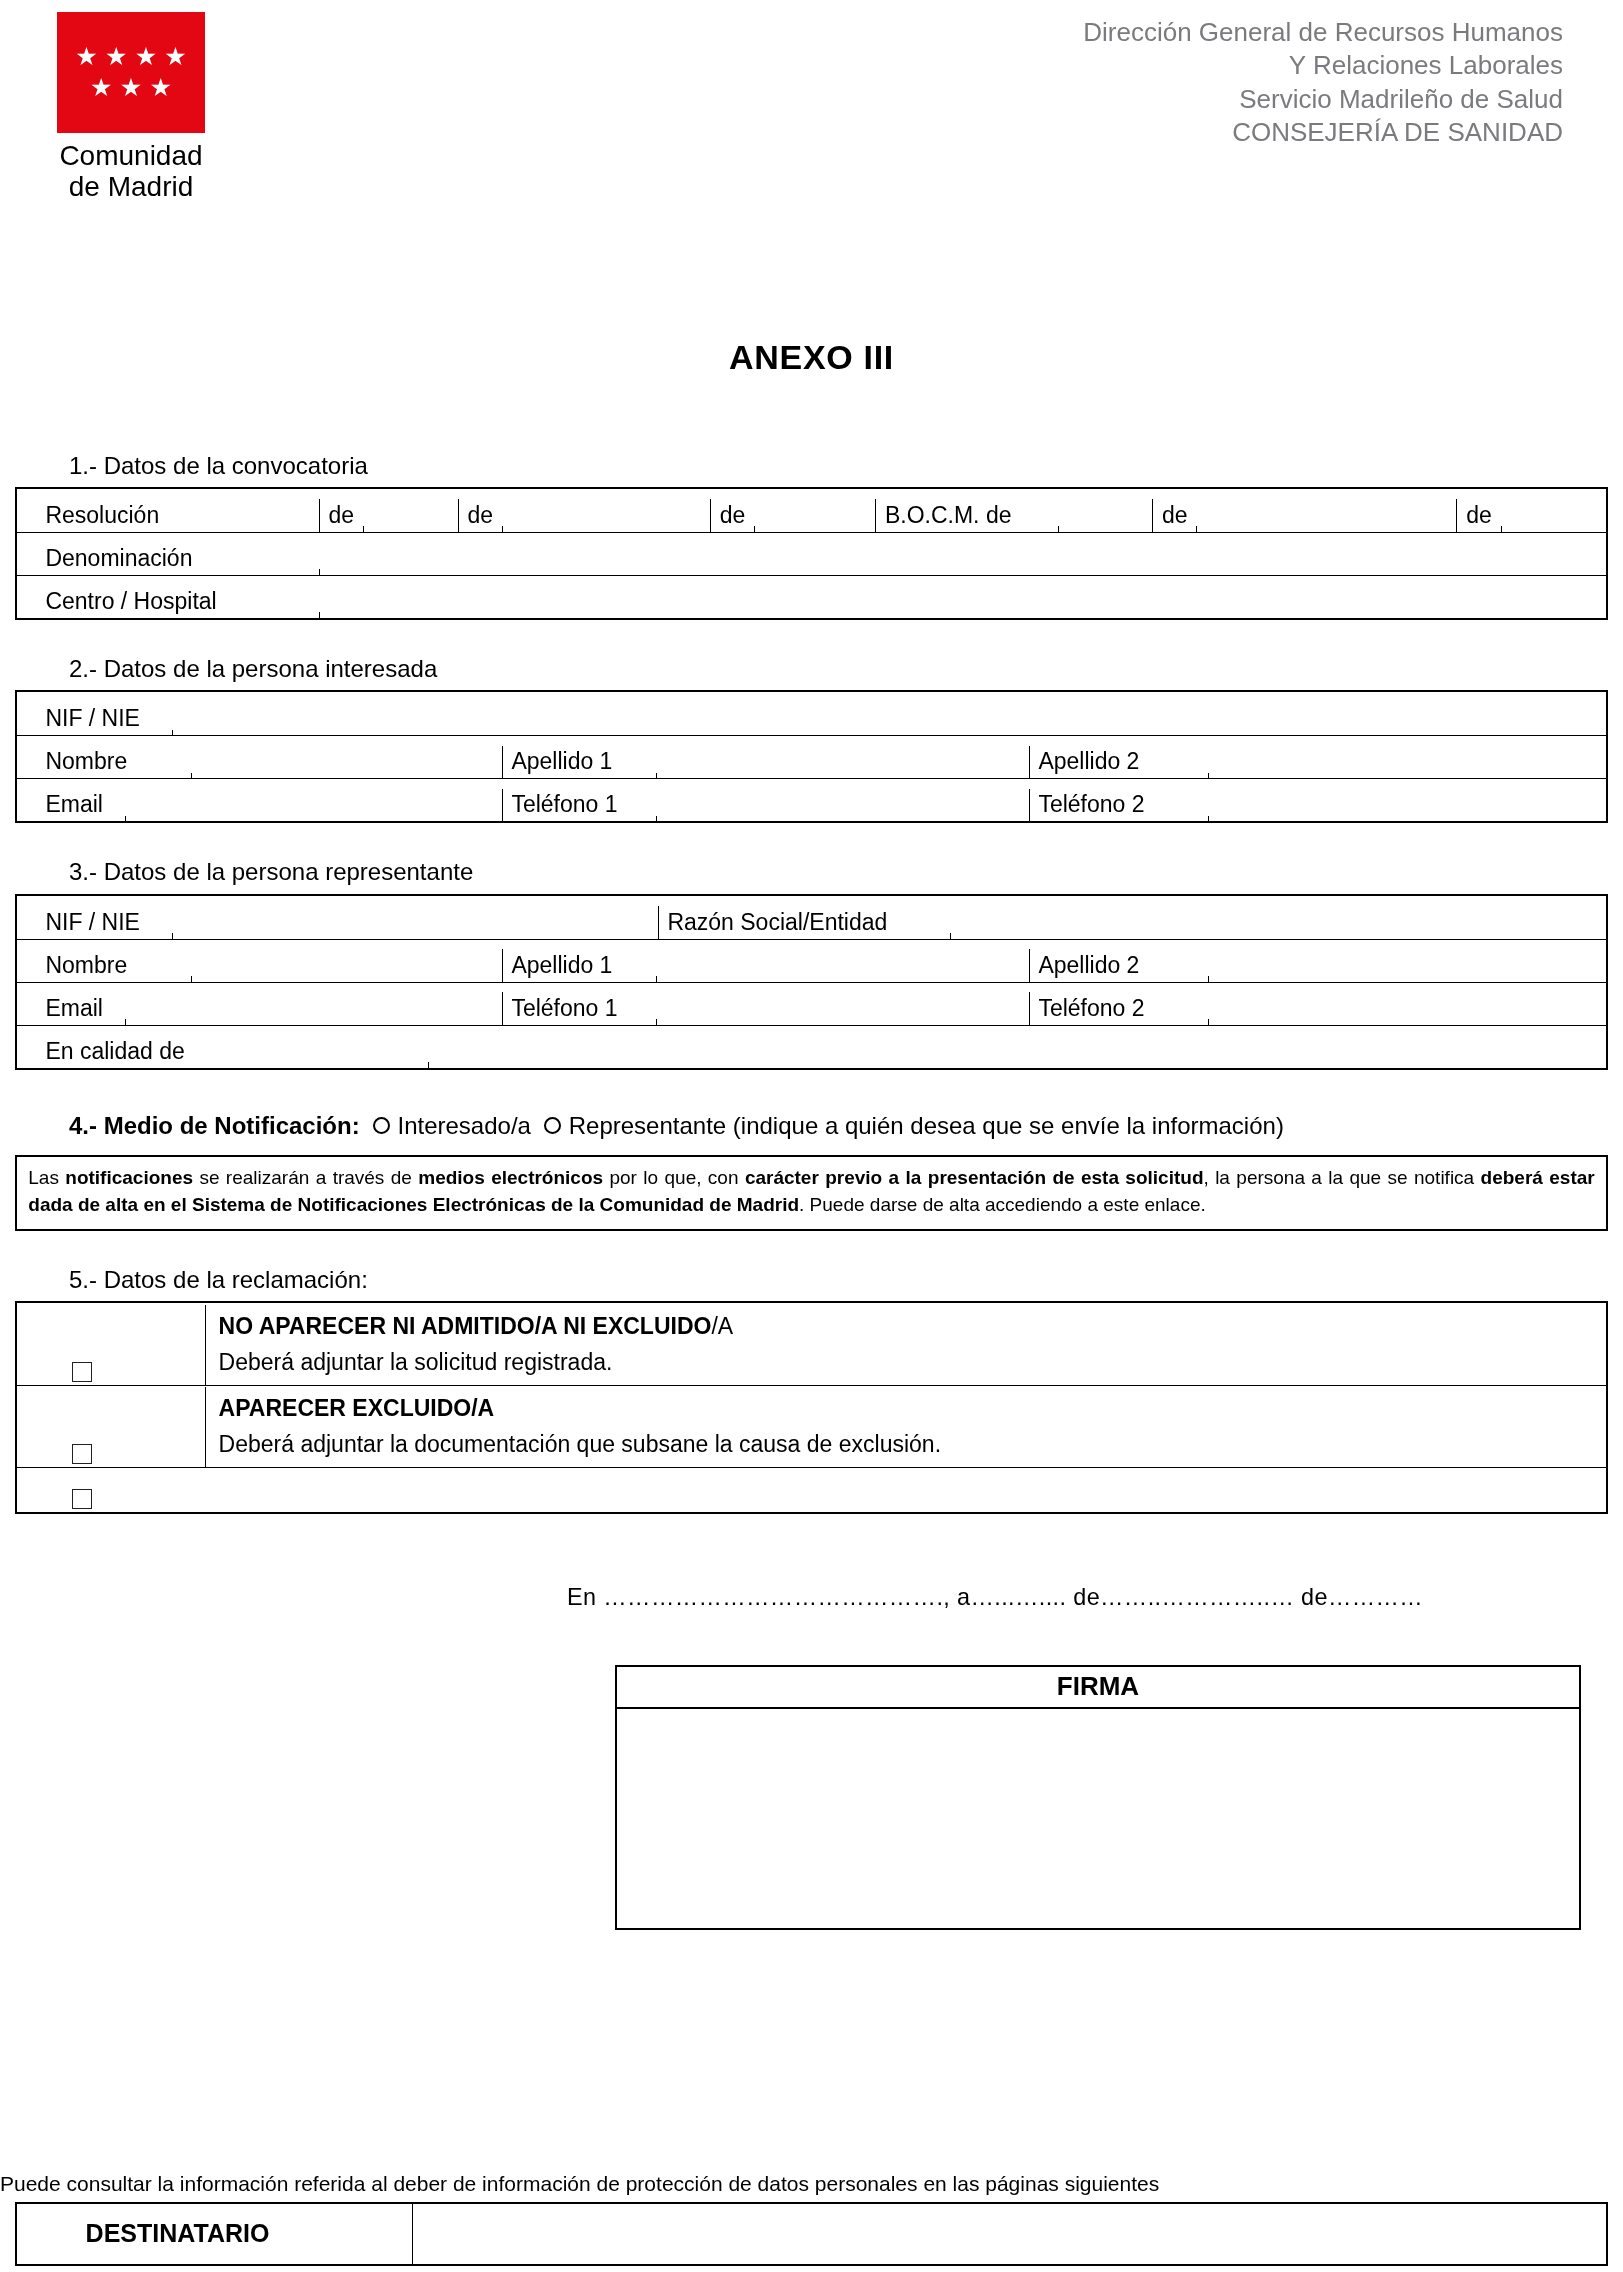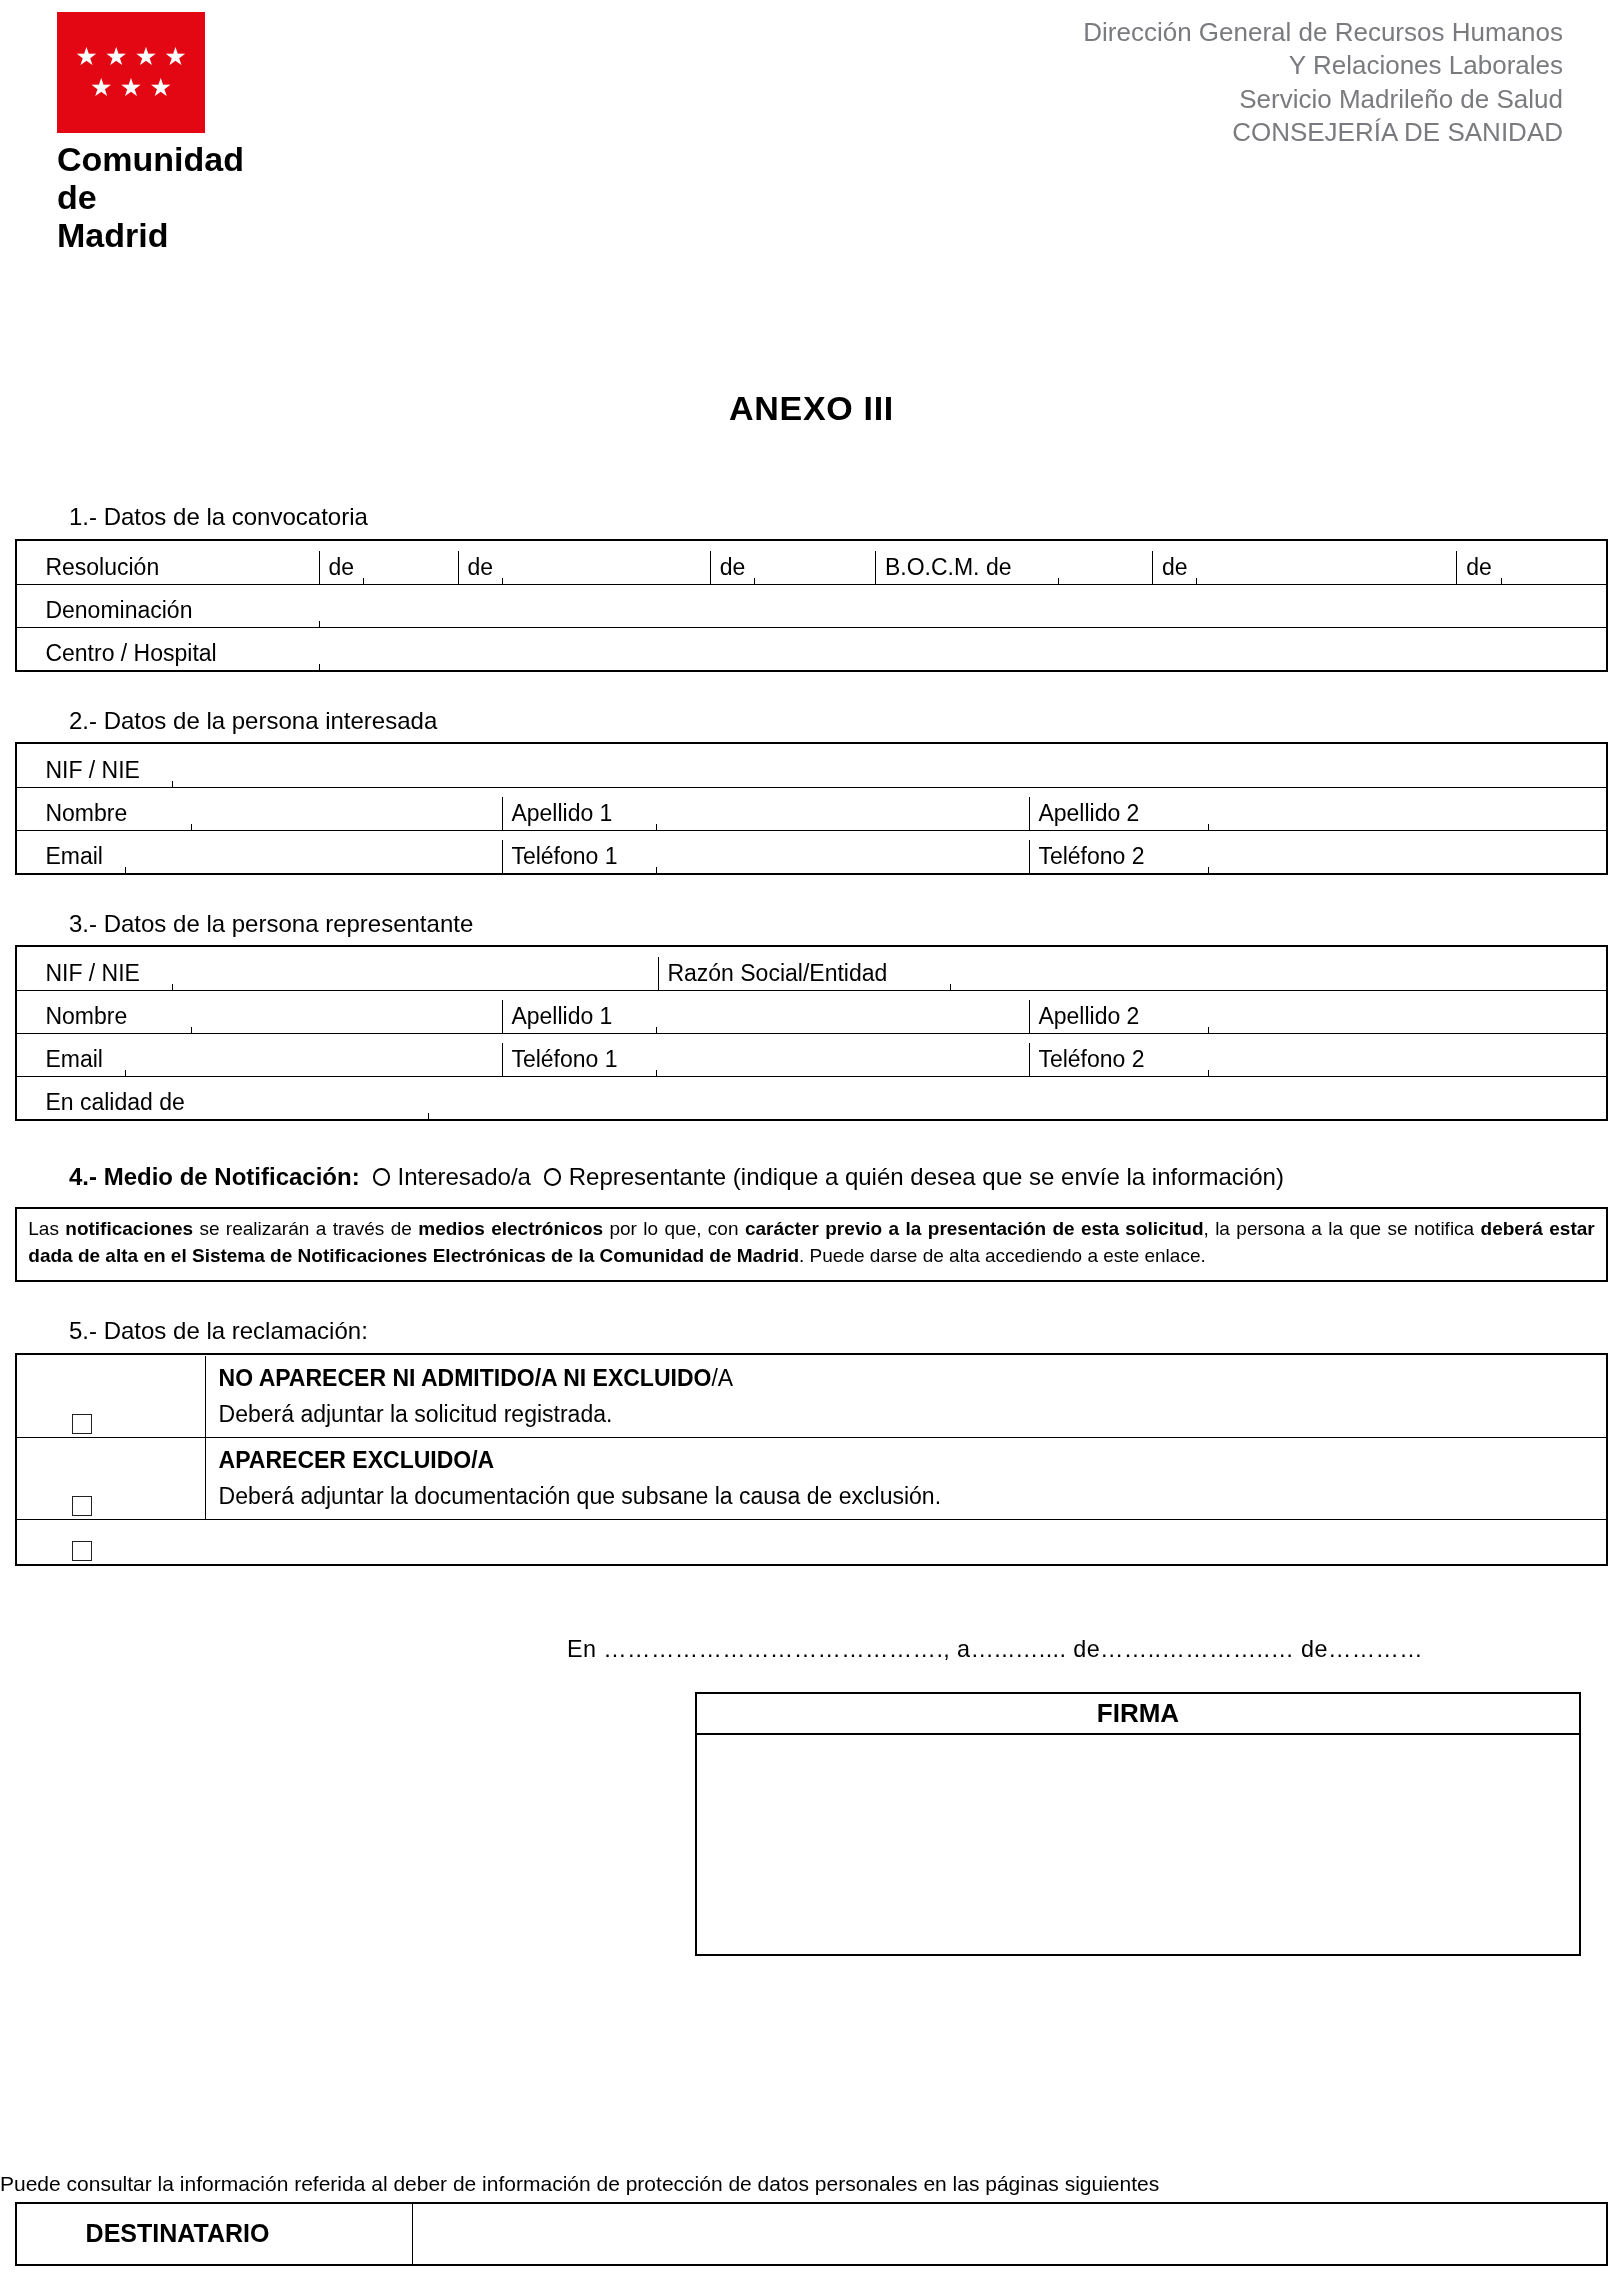--- a/index.html
+++ b/index.html
@@ -17,21 +17,21 @@
     overflow: hidden;
   }
 
   
   .header { display: flex; justify-content: space-between; padding: 11.7px 60px 0 57px; }
   .flag {
     width: 148px; height: 121px; background: #e30613;
     display: flex; flex-direction: column; justify-content: center; gap: 0;
   }
   .stars { color: #fff; text-align: center; font-size: 25px; line-height: 1.25; letter-spacing: 7.3px; padding-left: 7.3px; }
-  .logo-text { width: 148px; text-align: left; font-weight: 700; font-size: 34px; line-height: 1.12; margin-top: 7.3px; }
+  .logo-text { width: 148px; text-align: center; font-weight: 400; font-size: 28px; line-height: 1.12; margin-top: 7.3px; }
   .dept { text-align: right; color: #7a7b7e; font-size: 26px; line-height: 1.28; padding-top: 4.4px; }
 
   
   .title { margin-top: 135px; text-align: center; font-size: 34px; font-weight: 700; letter-spacing: 0.7px; }
   .subtitle-box {
     margin: 94px 13px 0 13px; height: 118px;
     border: 2.2px solid #000; border-radius: 17.5px; background: #d3d6d2;
     display: flex; align-items: center; justify-content: center;
     font-size: 29px; font-weight: 700; text-align: center;
   }
@@ -65,21 +65,21 @@
   .s5-content {
     flex: 1 1 auto; border-left: 1.5px solid #000;
     display: flex; flex-direction: column; justify-content: center; gap: 8.8px;
     padding: 8.8px 13px;
   }
   .r-tall { min-height: 82px; }
   .r-short { min-height: 45px; }
 
   
   .date-line { margin-top: 70px; padding-left: 567px; font-size: 23.4px; letter-spacing: 0.4px; }
-  .firma-box { align-self: flex-end; width: 886px; margin: 29px 42px 0 0; border: 2.2px solid #000; }
+  .firma-box { align-self: flex-end; width: 966px; margin: 54px 42px 0 0; border: 2.2px solid #000; }
   .firma-head { border-bottom: 2.2px solid #000; text-align: center; font-weight: 700; font-size: 26px; padding: 4.4px 0; }
   .firma-area { height: 219px; }
   .bottom { margin-top: auto; padding-bottom: 7.3px; }
   .privacy { text-align: left; font-size: 21px; margin-bottom: 5.8px; }
   .dest-table { margin: 0 14.6px; border: 2.2px solid #000; display: flex; min-height: 64px; }
   .dest-label { flex: 0 0 395px; display: flex; align-items: center; padding-left: 69px; font-weight: 700; font-size: 25px; }
   .dest-blank { flex: 1 1 auto; border-left: 1.5px solid #000; }
 </style>
 </head>
 <body>

